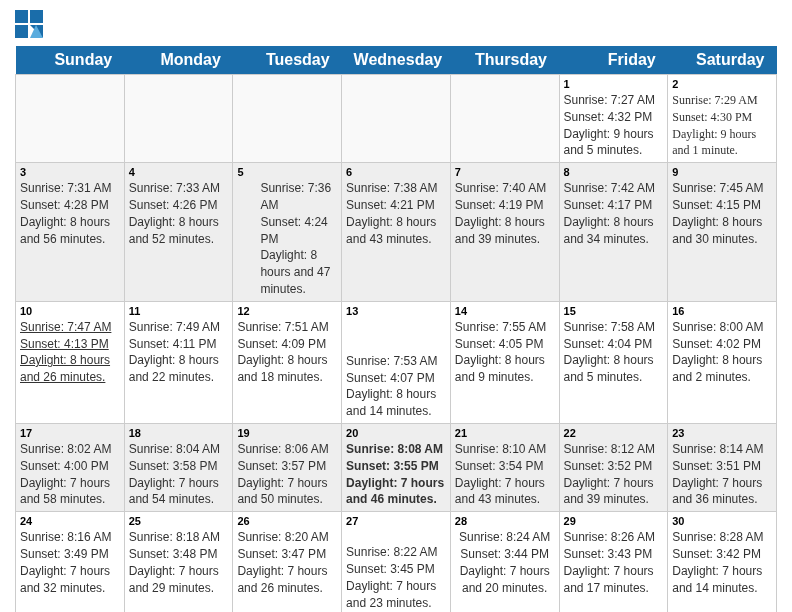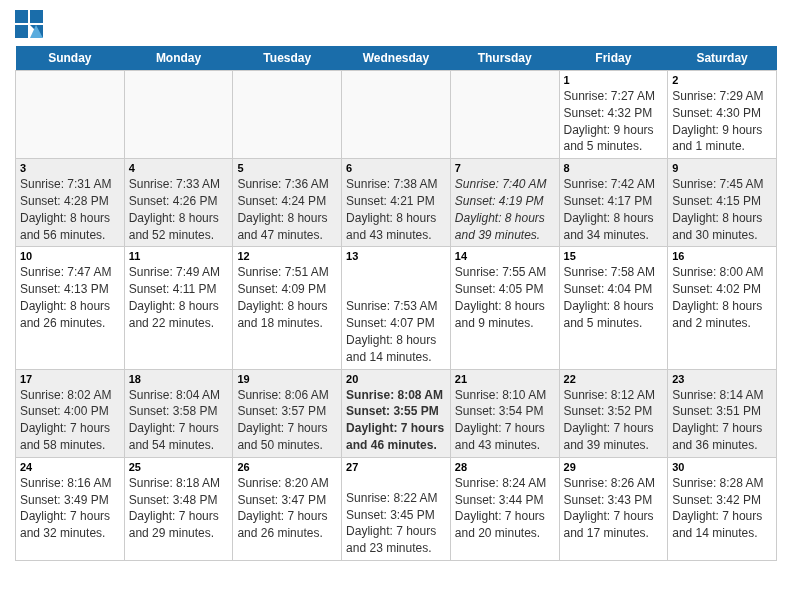--- a/index.html
+++ b/index.html
@@ -53,23 +53,23 @@
     }
     .calendar {
       width: 100%;
       border-collapse: collapse;
       table-layout: fixed;
       font-size: 10px;
     }
     .calendar th {
       background: #1a6daa;
       color: #fff;
-      text-align: center;
-      padding: 5px 20px;
-      font-size: 12px;
+      text-align: right;
+      padding: 5px 12px;
+      font-size: 16px;
       font-weight: bold;
     }
     .calendar td {
       border: 1px solid #ccc;
       vertical-align: top;
       padding: 3px 4px;
       height: 82px;
       background: #fff;
     }
     .calendar tr:nth-child(even) td {
@@ -139,73 +139,73 @@
           <td class="empty-cell"></td>
           <td class="empty-cell"></td>
           <td>
             <span class="day-num">1</span>
             <div class="day-info" style="white-space: pre-line;">Sunrise: 7:27 AM
 Sunset: 4:32 PM
 Daylight: 9 hours and 5 minutes.</div>
           </td>
           <td>
             <span class="day-num">2</span>
-            <div class="day-info" style="white-space: pre-line;">Sunrise: 7:29 AM
+            <div class="day-info" style="white-space: pre-line; font-family: Liberation Serif, serif;">Sunrise: 7:29 AM
 Sunset: 4:30 PM
 Daylight: 9 hours and 1 minute.</div>
           </td>
         </tr>
         <tr>
           <td>
             <span class="day-num">3</span>
             <div class="day-info" style="white-space: pre-line;">Sunrise: 7:31 AM
 Sunset: 4:28 PM
 Daylight: 8 hours and 56 minutes.</div>
           </td>
           <td>
             <span class="day-num">4</span>
             <div class="day-info" style="white-space: pre-line;">Sunrise: 7:33 AM
 Sunset: 4:26 PM
 Daylight: 8 hours and 52 minutes.</div>
           </td>
           <td>
             <span class="day-num">5</span>
-            <div class="day-info" style="white-space: pre-line;">Sunrise: 7:36 AM
+            <div class="day-info" style="white-space: pre-line; margin-left: 23px;">Sunrise: 7:36 AM
 Sunset: 4:24 PM
 Daylight: 8 hours and 47 minutes.</div>
           </td>
           <td>
             <span class="day-num">6</span>
             <div class="day-info" style="white-space: pre-line;">Sunrise: 7:38 AM
 Sunset: 4:21 PM
 Daylight: 8 hours and 43 minutes.</div>
           </td>
           <td>
             <span class="day-num">7</span>
-            <div class="day-info" style="white-space: pre-line; font-style: italic;">Sunrise: 7:40 AM
+            <div class="day-info" style="white-space: pre-line;">Sunrise: 7:40 AM
 Sunset: 4:19 PM
 Daylight: 8 hours and 39 minutes.</div>
           </td>
           <td>
             <span class="day-num">8</span>
             <div class="day-info" style="white-space: pre-line;">Sunrise: 7:42 AM
 Sunset: 4:17 PM
 Daylight: 8 hours and 34 minutes.</div>
           </td>
           <td>
             <span class="day-num">9</span>
             <div class="day-info" style="white-space: pre-line;">Sunrise: 7:45 AM
 Sunset: 4:15 PM
 Daylight: 8 hours and 30 minutes.</div>
           </td>
         </tr>
         <tr>
           <td>
             <span class="day-num">10</span>
-            <div class="day-info" style="white-space: pre-line;">Sunrise: 7:47 AM
+            <div class="day-info" style="white-space: pre-line; text-decoration: underline;">Sunrise: 7:47 AM
 Sunset: 4:13 PM
 Daylight: 8 hours and 26 minutes.</div>
           </td>
           <td>
             <span class="day-num">11</span>
             <div class="day-info" style="white-space: pre-line;">Sunrise: 7:49 AM
 Sunset: 4:11 PM
 Daylight: 8 hours and 22 minutes.</div>
           </td>
           <td>
@@ -303,21 +303,21 @@
 Daylight: 7 hours and 26 minutes.</div>
           </td>
           <td>
             <span class="day-num">27</span>
             <div class="day-info" style="white-space: pre-line; margin-top: 17px;">Sunrise: 8:22 AM
 Sunset: 3:45 PM
 Daylight: 7 hours and 23 minutes.</div>
           </td>
           <td>
             <span class="day-num">28</span>
-            <div class="day-info" style="white-space: pre-line;">Sunrise: 8:24 AM
+            <div class="day-info" style="white-space: pre-line; text-align: center;">Sunrise: 8:24 AM
 Sunset: 3:44 PM
 Daylight: 7 hours and 20 minutes.</div>
           </td>
           <td>
             <span class="day-num">29</span>
             <div class="day-info" style="white-space: pre-line;">Sunrise: 8:26 AM
 Sunset: 3:43 PM
 Daylight: 7 hours and 17 minutes.</div>
           </td>
           <td>

